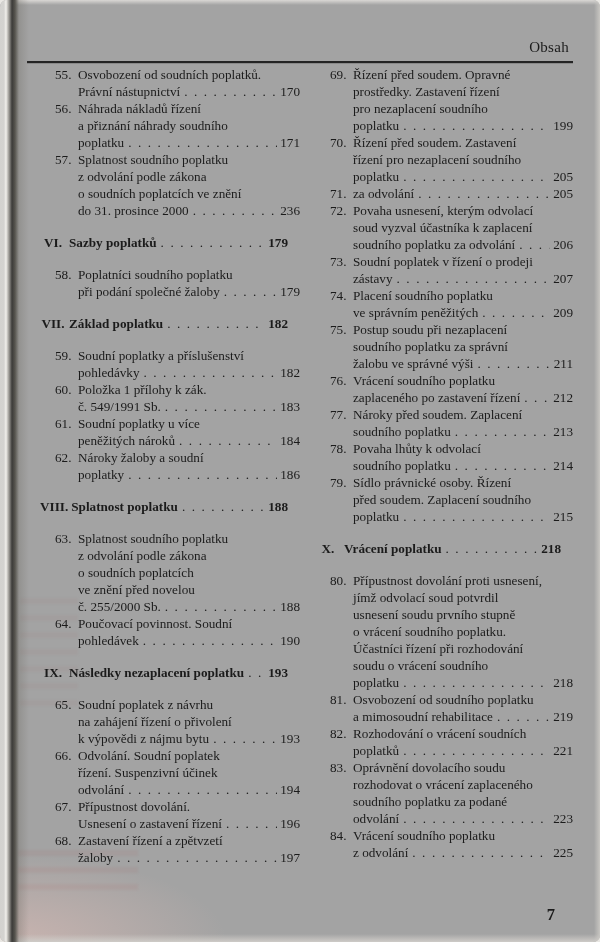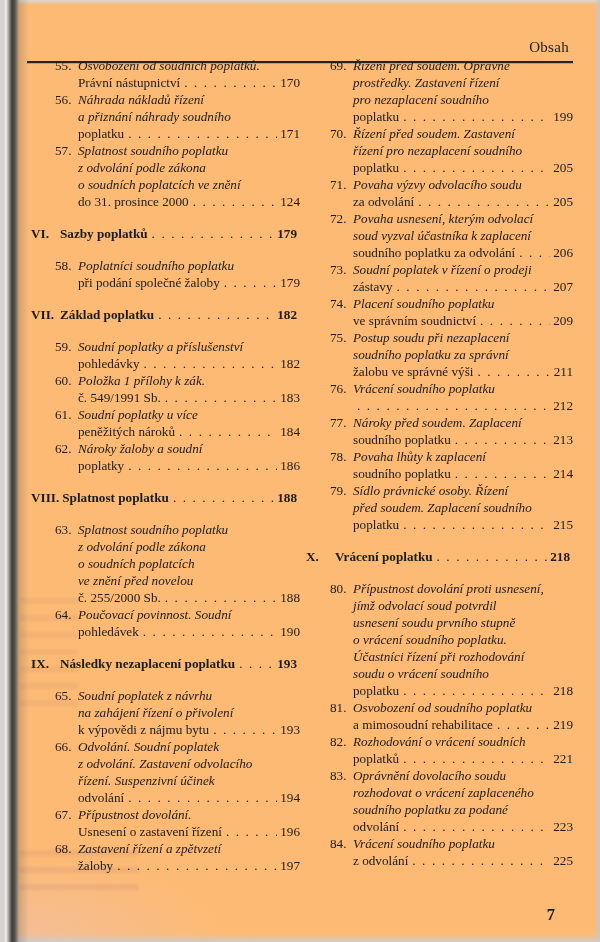--- a/index.html
+++ b/index.html
@@ -3,21 +3,21 @@
 <meta charset="utf-8">
 <style>
   * { margin:0; padding:0; box-sizing:border-box; }
   html,body { width:600px; height:942px; }
   body {
     background:#e9e7e3;
     font-family:"Liberation Serif","DejaVu Serif",serif;
   }
   .photo {
     position:relative; width:600px; height:942px;
-    background:#fdba74; overflow:hidden; color:#1b1b1b;
+    background:#a3a3a3; overflow:hidden; color:#1b1b1b;border-radius:7px;
   }
   
   .edge-left {
     position:absolute; left:0; top:0; bottom:0; width:30px; z-index:5; pointer-events:none;
     background:linear-gradient(to right,
       #d3d2cf 0px, #d4d3d0 4px, #f2f0ec 6px,
       #9a9893 9px, #3c3b39 12px, #57554f 15px,
       rgba(110,107,100,.30) 19px, rgba(250,248,244,0) 29px);
   }
   .edge-top {
@@ -48,33 +48,33 @@
   }
   
   .running-head {
     position:absolute; top:39px; right:31px; font-size:15px; letter-spacing:.3px; z-index:3;
   }
   .rule {
     position:absolute; left:27px; top:61px; width:546px; height:2px; z-index:3;
     background:#242424; box-shadow:0 1px 0 rgba(60,60,60,.25);
   }
   
-  .col { position:absolute; top:57px; font-size:13.2px; line-height:17px; z-index:3; }
+  .col { position:absolute; top:66px; font-size:13.2px; line-height:17px; z-index:3; }
   .col-left  { left:28px;  width:272px; }
   .col-right { left:303px; width:270px; }
   .section {
     display:flex; align-items:baseline; font-weight:bold;
-    margin:15px 3px; white-space:nowrap;
+    margin:15px 12px; white-space:nowrap;text-align:center;
   }
   .roman  { flex:none; min-width:29px; padding-right:3px; }
   .stitle { flex:none; }
   .item { display:flex; padding-left:27px; }
   .num  { flex:none; width:23px; white-space:nowrap; }
   .body { flex:1; min-width:0; }
-  .pline { white-space:nowrap;font-style:italic; }
+  .pline { white-space:nowrap; }
   .lline { display:flex; align-items:flex-start; white-space:nowrap; }
   .txt  { flex:0 1 auto; overflow:hidden; }
   .dots {
     flex:1 1 0; min-width:6px; overflow:hidden;
     letter-spacing:1.6px; margin-left:4px; margin-right:3px;
     font-weight:normal; color:#202020;
   }
   .pg { flex:none; }
   .pageno {
     position:absolute; right:45px; bottom:17px; z-index:3;
@@ -120,21 +120,21 @@
       </div>
       <div class="item">
         <span class="num">57.</span>
         <div class="body">
           <div class="pline">Splatnost soudního poplatku</div>
           <div class="pline">z odvolání podle zákona</div>
           <div class="pline">o soudních poplatcích ve znění</div>
           <div class="lline">
             <span class="txt">do 31. prosince 2000</span>
             <span class="dots">. . . . . . . . . . . . . . . . . . . . . . . . . . . . . . . . . . . . . . . . . . . . . . . . . . . . . . . . . . . . </span>
-            <span class="pg">124</span>
+            <span class="pg">236</span>
           </div>
         </div>
       </div>
       <div class="section">
         <span class="roman">VI.</span>
         <span class="stitle">Sazby poplatků</span>
         <span class="dots">. . . . . . . . . . . . . . . . . . . . . . . . . . . . . . . . . . . . . . . . . . . . . . . . . . . . . . . . . . . . </span>
         <span class="pg">179</span>
       </div>
       <div class="item">
@@ -244,21 +244,20 @@
             <span class="txt">k výpovědi z nájmu bytu</span>
             <span class="dots">. . . . . . . . . . . . . . . . . . . . . . . . . . . . . . . . . . . . . . . . . . . . . . . . . . . . . . . . . . . . </span>
             <span class="pg">193</span>
           </div>
         </div>
       </div>
       <div class="item">
         <span class="num">66.</span>
         <div class="body">
           <div class="pline">Odvolání. Soudní poplatek</div>
-          <div class="pline">z odvolání. Zastavení odvolacího</div>
           <div class="pline">řízení. Suspenzivní účinek</div>
           <div class="lline">
             <span class="txt">odvolání</span>
             <span class="dots">. . . . . . . . . . . . . . . . . . . . . . . . . . . . . . . . . . . . . . . . . . . . . . . . . . . . . . . . . . . . </span>
             <span class="pg">194</span>
           </div>
         </div>
       </div>
       <div class="item">
         <span class="num">67.</span>
@@ -305,21 +304,20 @@
           <div class="lline">
             <span class="txt">poplatku</span>
             <span class="dots">. . . . . . . . . . . . . . . . . . . . . . . . . . . . . . . . . . . . . . . . . . . . . . . . . . . . . . . . . . . . </span>
             <span class="pg">205</span>
           </div>
         </div>
       </div>
       <div class="item">
         <span class="num">71.</span>
         <div class="body">
-          <div class="pline">Povaha výzvy odvolacího soudu</div>
           <div class="lline">
             <span class="txt">za odvolání</span>
             <span class="dots">. . . . . . . . . . . . . . . . . . . . . . . . . . . . . . . . . . . . . . . . . . . . . . . . . . . . . . . . . . . . </span>
             <span class="pg">205</span>
           </div>
         </div>
       </div>
       <div class="item">
         <span class="num">72.</span>
         <div class="body">
@@ -341,21 +339,21 @@
             <span class="dots">. . . . . . . . . . . . . . . . . . . . . . . . . . . . . . . . . . . . . . . . . . . . . . . . . . . . . . . . . . . . </span>
             <span class="pg">207</span>
           </div>
         </div>
       </div>
       <div class="item">
         <span class="num">74.</span>
         <div class="body">
           <div class="pline">Placení soudního poplatku</div>
           <div class="lline">
-            <span class="txt">ve správním soudnictví</span>
+            <span class="txt">ve správním peněžitých</span>
             <span class="dots">. . . . . . . . . . . . . . . . . . . . . . . . . . . . . . . . . . . . . . . . . . . . . . . . . . . . . . . . . . . . </span>
             <span class="pg">209</span>
           </div>
         </div>
       </div>
       <div class="item">
         <span class="num">75.</span>
         <div class="body">
           <div class="pline">Postup soudu při nezaplacení</div>
           <div class="pline">soudního poplatku za správní</div>
@@ -364,40 +362,41 @@
             <span class="dots">. . . . . . . . . . . . . . . . . . . . . . . . . . . . . . . . . . . . . . . . . . . . . . . . . . . . . . . . . . . . </span>
             <span class="pg">211</span>
           </div>
         </div>
       </div>
       <div class="item">
         <span class="num">76.</span>
         <div class="body">
           <div class="pline">Vrácení soudního poplatku</div>
           <div class="lline">
+            <span class="txt">zaplaceného po zastavení řízení</span>
             <span class="dots">. . . . . . . . . . . . . . . . . . . . . . . . . . . . . . . . . . . . . . . . . . . . . . . . . . . . . . . . . . . . </span>
             <span class="pg">212</span>
           </div>
         </div>
       </div>
       <div class="item">
         <span class="num">77.</span>
         <div class="body">
           <div class="pline">Nároky před soudem. Zaplacení</div>
           <div class="lline">
             <span class="txt">soudního poplatku</span>
             <span class="dots">. . . . . . . . . . . . . . . . . . . . . . . . . . . . . . . . . . . . . . . . . . . . . . . . . . . . . . . . . . . . </span>
             <span class="pg">213</span>
           </div>
         </div>
       </div>
       <div class="item">
         <span class="num">78.</span>
         <div class="body">
-          <div class="pline">Povaha lhůty k zaplacení</div>
+          <div class="pline">Povaha lhůty k odvolací</div>
           <div class="lline">
             <span class="txt">soudního poplatku</span>
             <span class="dots">. . . . . . . . . . . . . . . . . . . . . . . . . . . . . . . . . . . . . . . . . . . . . . . . . . . . . . . . . . . . </span>
             <span class="pg">214</span>
           </div>
         </div>
       </div>
       <div class="item">
         <span class="num">79.</span>
         <div class="body">

